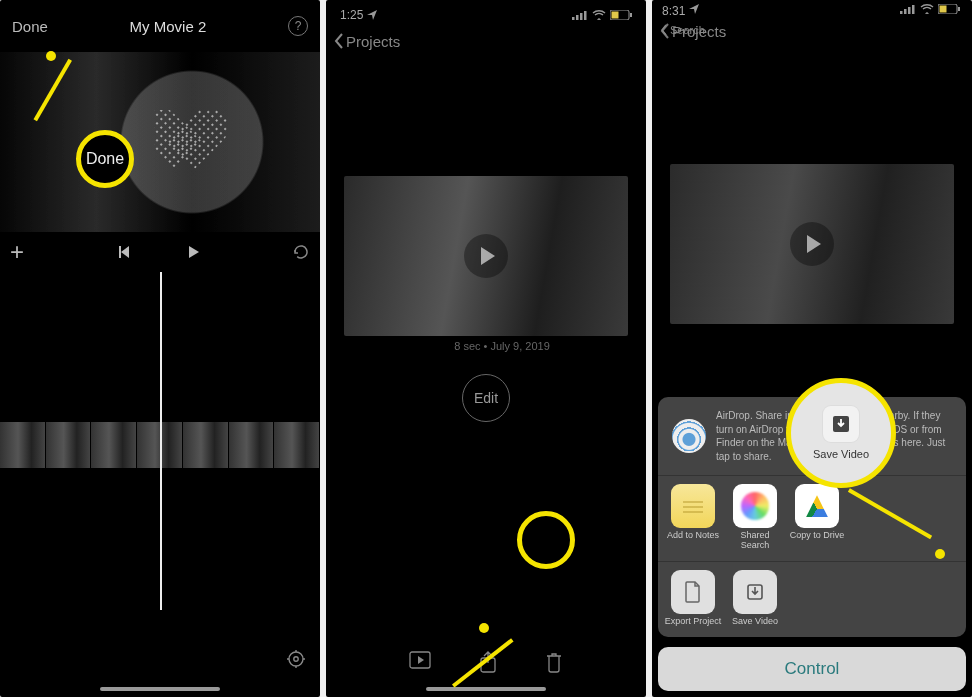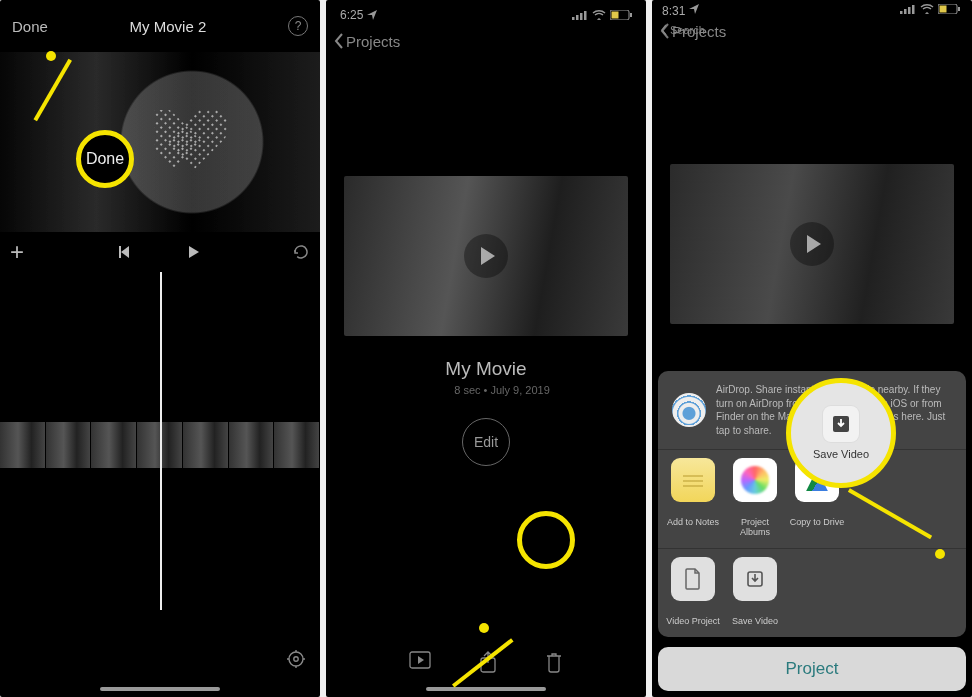--- a/index.html
+++ b/index.html
@@ -203,21 +203,21 @@
      repeating-radial-gradient(circle at 50% 60%, transparent 0 4px, #5ea0d8 5px 6px);
     background-color:#eee;
   }
   .app-row, .act-row {
     display:flex; padding: 8px 6px 10px 6px; gap:4px;
     border-top:1px solid rgba(0,0,0,.25);
     overflow:hidden;
   }
   .app, .act {
     width:58px; flex:0 0 58px;
-    display:flex; flex-direction:column; align-items:center; gap:16px;
+    display:flex; flex-direction:column; align-items:center; gap:3px;
   }
   .tile {
     width:44px; height:44px; border-radius:9px;
     background:#eee; position:relative;
     display:flex; align-items:center; justify-content:center;
   }
   .app-label, .act-label { font-size:9px; color:#ccc; text-align:center; line-height:1.1;}
   .act .tile { background:#e0e0e0; color:#555;}
   .cancel-btn {
     margin-top:10px;
@@ -363,21 +363,21 @@
     <div class="dot" style="left:46px; top:51px;"></div>
     <div class="seg" style="left:51px; top:54px; width:4px; height:70px; transform:rotate(30deg);"></div>
     <div class="done-bubble" style="left:76px; top:130px;">
       <span>Done</span>
     </div>
   </div>
 
   <div class="phone">
     <div class="status">
       <span class="left">
-        <span>6:25</span>
+        <span>1:25</span>
         <svg width="10" height="10" viewBox="0 0 10 10">
             <path d="M0 5 L10 0 L6 10 L5 5 Z" fill="#999"></path>
           </svg>
       </span>
       <span class="right">
         <svg width="16" height="10" viewBox="0 0 16 10">
             <rect x="0" y="7" width="2.5" height="3" fill="#999"></rect>
             <rect x="4" y="5" width="2.5" height="5" fill="#999"></rect>
             <rect x="8" y="3" width="2.5" height="7" fill="#999"></rect>
             <rect x="12" y="1" width="2.5" height="9" fill="#999"></rect>
@@ -397,21 +397,20 @@
           <path d="M8 1 L2 8 L8 15" fill="none" stroke="#888" stroke-width="2"></path>
         </svg>
       <span>Projects</span>
     </div>
 
     <div class="p2-preview">
       <div class="playcircle">
           <div class="playtri"></div>
         </div>
     </div>
-    <div class="p2-title">My Movie</div>
     <div class="p2-sub">8 sec • July 9, 2019</div>
     <div class="p2-edit">Edit</div>
 
     <div class="p2-actions">
       <span>
         <svg width="22" height="18" viewBox="0 0 22 18">
             <rect x="1" y="1" width="20" height="16" rx="2" fill="none" stroke="#888" stroke-width="1.3"></rect>
             <path d="M9 5l6 4-6 4z" fill="#888"></path>
           </svg>
       </span>
@@ -493,53 +492,53 @@
                     <line x1="4" y1="20" x2="24" y2="20"></line>
                   </g>
                 </svg>
             </div>
             <span class="app-label">Add to Notes</span>
           </div>
           <div class="app">
             <div class="tile photos">
                 <div class="photos-bloom"></div>
               </div>
-            <span class="app-label">Project Albums</span>
+            <span class="app-label">Shared Search</span>
           </div>
           <div class="app">
             <div class="tile gdrive">
                 <div class="drive-tri"></div>
               </div>
             <span class="app-label">Copy to Drive</span>
           </div>
         </div>
 
         <div class="act-row">
           <div class="act">
             <div class="tile">
                 <svg width="18" height="22" viewBox="0 0 18 22">
                   <path d="M3 1h8l4 4v15a1 1 0 0 1-1 1H3a1 1 0 0 1-1-1V2a1 1 0 0 1 1-1z" fill="none" stroke="#666" stroke-width="1.5"></path>
                   <path d="M11 1v4h4" fill="none" stroke="#666" stroke-width="1.5"></path>
                 </svg>
               </div>
-            <span class="act-label">Video Project</span>
+            <span class="act-label">Export Project</span>
           </div>
           <div class="act">
             <div class="tile">
                 <svg width="20" height="20" viewBox="0 0 20 20">
                   <rect x="3" y="3" width="14" height="14" rx="2" fill="none" stroke="#555" stroke-width="1.6"></rect>
                   <path d="M10 5v7M7 9l3 3 3-3" fill="none" stroke="#555" stroke-width="1.6"></path>
                 </svg>
               </div>
             <span class="act-label">Save Video</span>
           </div>
         </div>
       </div>
 
-      <div class="cancel-btn">Project</div>
+      <div class="cancel-btn">Control</div>
     </div>
 
     <div class="save-bubble" style="left:134px; top:378px; width:110px; height:110px;">
       <div class="mini-tile">
         <svg width="22" height="22" viewBox="0 0 22 22">
             <rect x="3" y="3" width="16" height="16" rx="2" fill="#444"></rect>
             <path d="M11 6v7M8 10l3 3 3-3" fill="none" stroke="#fff" stroke-width="1.8"></path>
           </svg>
       </div>
       <span class="lbl">Save Video</span>

